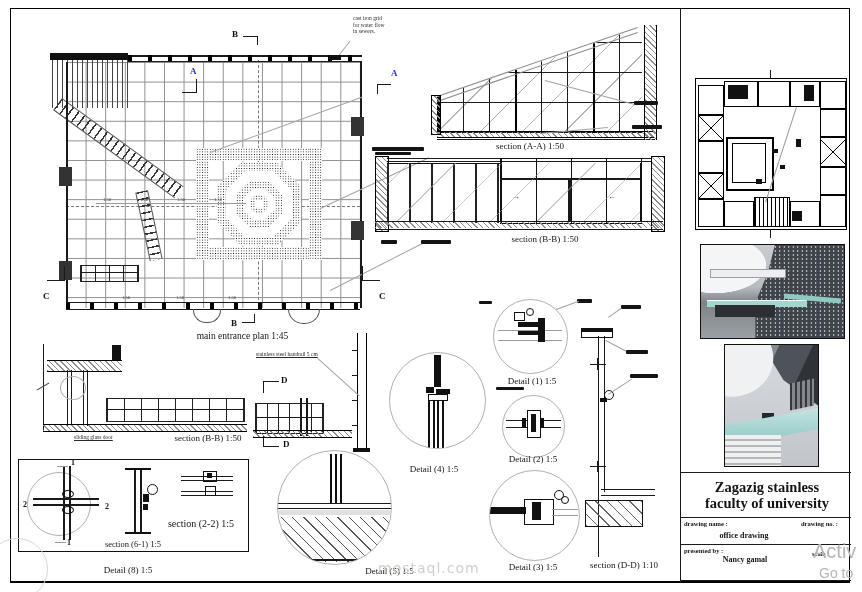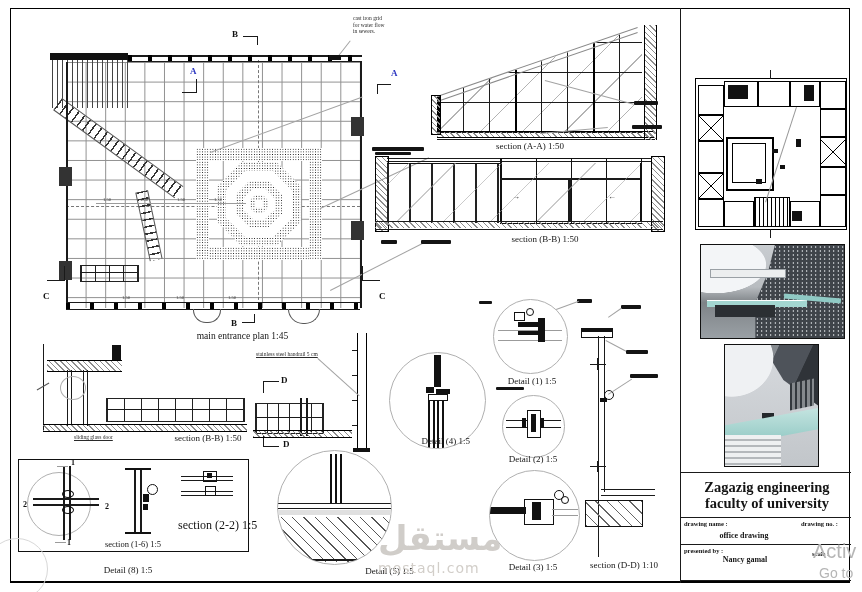--- a/index.html
+++ b/index.html
@@ -203,21 +203,21 @@
     <div class="leader" style="left:318px;top:358px;width:56px;transform:rotate(42deg);"></div>
   </div>
 
   <div class="circ" style="left:389px;top:352px;width:95px;height:95px;overflow:hidden;">
     <div class="blk" style="left:44px;top:2px;width:7px;height:32px;"></div>
     <div class="blk" style="left:36px;top:34px;width:8px;height:6px;"></div>
     <div class="blk" style="left:46px;top:36px;width:14px;height:5px;"></div>
     <div class="abs" style="left:38px;top:41px;width:18px;height:5px;border:1px solid #111;"></div>
     <div class="abs" style="left:38px;top:48px;width:18px;height:47px;background:repeating-linear-gradient(90deg,#111 0 2px,#fff 2px 4.5px);"></div>
   </div>
-  <div class="lbl ctr" style="left:398px;top:436px;width:72px;text-align:right;">Detail (4) 1:5</div>
+  <div class="lbl ctr" style="left:398px;top:464px;width:72px;">Detail (4) 1:5</div>
 
   <div class="circ" style="left:277px;top:450px;width:113px;height:113px;overflow:hidden;">
     <div class="abs" style="left:52px;top:3px;width:15px;height:50px;background:repeating-linear-gradient(90deg,#111 0 2px,#fff 2px 5px);"></div>
     <div class="hline" style="left:0;top:52px;width:113px;height:1.2px;"></div>
     <div class="hline" style="left:0;top:57px;width:113px;"></div>
     <div class="abs" style="left:0;top:59px;width:113px;height:5px;background:#e0e0e0;"></div>
     <div class="abs" style="left:2px;top:66px;width:109px;height:45px;background:repeating-linear-gradient(45deg,#555 0 1px,transparent 1px 8px);"></div>
     <div class="hline" style="left:20px;top:108px;width:70px;height:1.5px;"></div>
   </div>
   <div class="lbl ctr" style="left:352px;top:566px;width:75px;">Detail (5) 1:5</div>
@@ -303,22 +303,22 @@
     <div class="blk" style="left:124px;top:34px;width:6px;height:8px;"></div>
     <div class="blk" style="left:124px;top:44px;width:5px;height:6px;"></div>
 
     <div class="hline" style="left:162px;top:16px;width:52px;height:1.2px;"></div>
     <div class="hline" style="left:162px;top:20px;width:52px;height:1.2px;"></div>
     <div class="hline" style="left:162px;top:31px;width:52px;height:1.2px;"></div>
     <div class="hline" style="left:162px;top:35px;width:52px;height:1.2px;"></div>
     <div class="abs" style="left:184px;top:11px;width:12px;height:9px;border:1px solid #111;"></div>
     <div class="abs" style="left:186px;top:26px;width:9px;height:8px;border:1px solid #111;"></div>
     <div class="blk" style="left:188px;top:13px;width:5px;height:5px;"></div>
-    <div class="lbl ctr" style="left:159px;top:58px;width:76px;font-size:12px;font-family:Liberation Serif, serif;">section (2-2) 1:5</div>
-    <div class="lbl ctr" style="left:76px;top:79px;width:76px;font-size:8.5px;">section (1-6) 1:5</div>
+    <div class="lbl ctr" style="left:144px;top:58px;width:76px;font-size:10px;font-family:Liberation Serif, serif;">section (2-2) 1:5</div>
+    <div class="lbl ctr" style="left:76px;top:79px;width:76px;font-size:8.5px;">section (6-1) 1:5</div>
   </div>
   <div class="lbl ctr" style="left:88px;top:565px;width:80px;">Detail (8) 1:5</div>
   <div class="abs" style="left:-14px;top:538px;width:60px;height:60px;border:1.5px solid #d8d8d8;border-radius:50%;"></div>
 
   <div class="abs" style="left:695px;top:78px;width:150px;height:150px;border:1px solid #000;">
     <div class="vline" style="left:74px;top:-9px;height:9px;"></div>
     <div class="vline" style="left:74px;top:150px;height:9px;"></div>
     <div class="kr" style="left:2px;top:6px;width:24px;height:28px;"></div>
     <div class="kr krx" style="left:2px;top:36px;width:24px;height:24px;"></div>
     <div class="kr" style="left:2px;top:62px;width:24px;height:30px;"></div>
@@ -363,28 +363,27 @@
     <div class="abs" style="left:40%;top:56%;width:13%;height:16%;background:#24282c;"></div>
     <div class="abs" style="left:0;top:52%;width:100%;height:32%;clip-path:polygon(0 45%,100% 0,100% 55%,0 100%);background:linear-gradient(180deg,#c4e4e0,#8cc5c0);"></div>
     <div class="abs" style="left:0;bottom:0;width:60%;height:26%;background:repeating-linear-gradient(180deg,#eef0f1 0 4px,#b4b8bb 4px 6px);"></div>
   </div>
 
   <div>
     <div class="hline" style="left:681px;top:472px;width:170px;height:1.3px;"></div>
     <div class="hline" style="left:681px;top:517px;width:170px;"></div>
     <div class="hline" style="left:681px;top:544px;width:170px;"></div>
     <div class="hline" style="left:681px;top:580px;width:170px;"></div>
-    <div class="lbl ctr" style="left:682px;top:479px;width:170px;font-size:14.5px;font-weight:bold;">Zagazig engineering</div>
+    <div class="lbl ctr" style="left:682px;top:479px;width:170px;font-size:14.5px;font-weight:bold;">Zagazig stainless</div>
     <div class="lbl ctr" style="left:682px;top:495px;width:170px;font-size:14.5px;font-weight:bold;">faculty of university</div>
     <div class="lbl" style="left:684px;top:520px;font-size:6.5px;font-weight:bold;">drawing name :</div>
     <div class="lbl" style="left:801px;top:520px;font-size:6.5px;font-weight:bold;">drawing no. :</div>
     <div class="lbl ctr" style="left:684px;top:531px;width:120px;font-size:8px;font-weight:bold;">office drawing</div>
     <div class="lbl" style="left:684px;top:547px;font-size:6.5px;font-weight:bold;">presented by :</div>
     <div class="lbl" style="left:812px;top:550px;font-size:6.5px;font-weight:bold;">scale :</div>
     <div class="lbl ctr" style="left:690px;top:555px;width:110px;font-size:8px;font-weight:bold;">Nancy gamal</div>
   </div>
 
-  <div class="wm-ar" style="left:378px;top:518px;font-size:34px;z-index:50;">مستقل</div>
   <div class="wm-en" style="left:378px;top:560px;font-size:14px;letter-spacing:1px;z-index:50;">mostaql.com</div>
   <div class="awm" style="left:813px;top:540px;font-size:20px;z-index:60;">Activ</div>
   <div class="awm" style="left:819px;top:565px;font-size:14px;z-index:60;">Go to</div>
 
 </div>
 
 </body></html>

